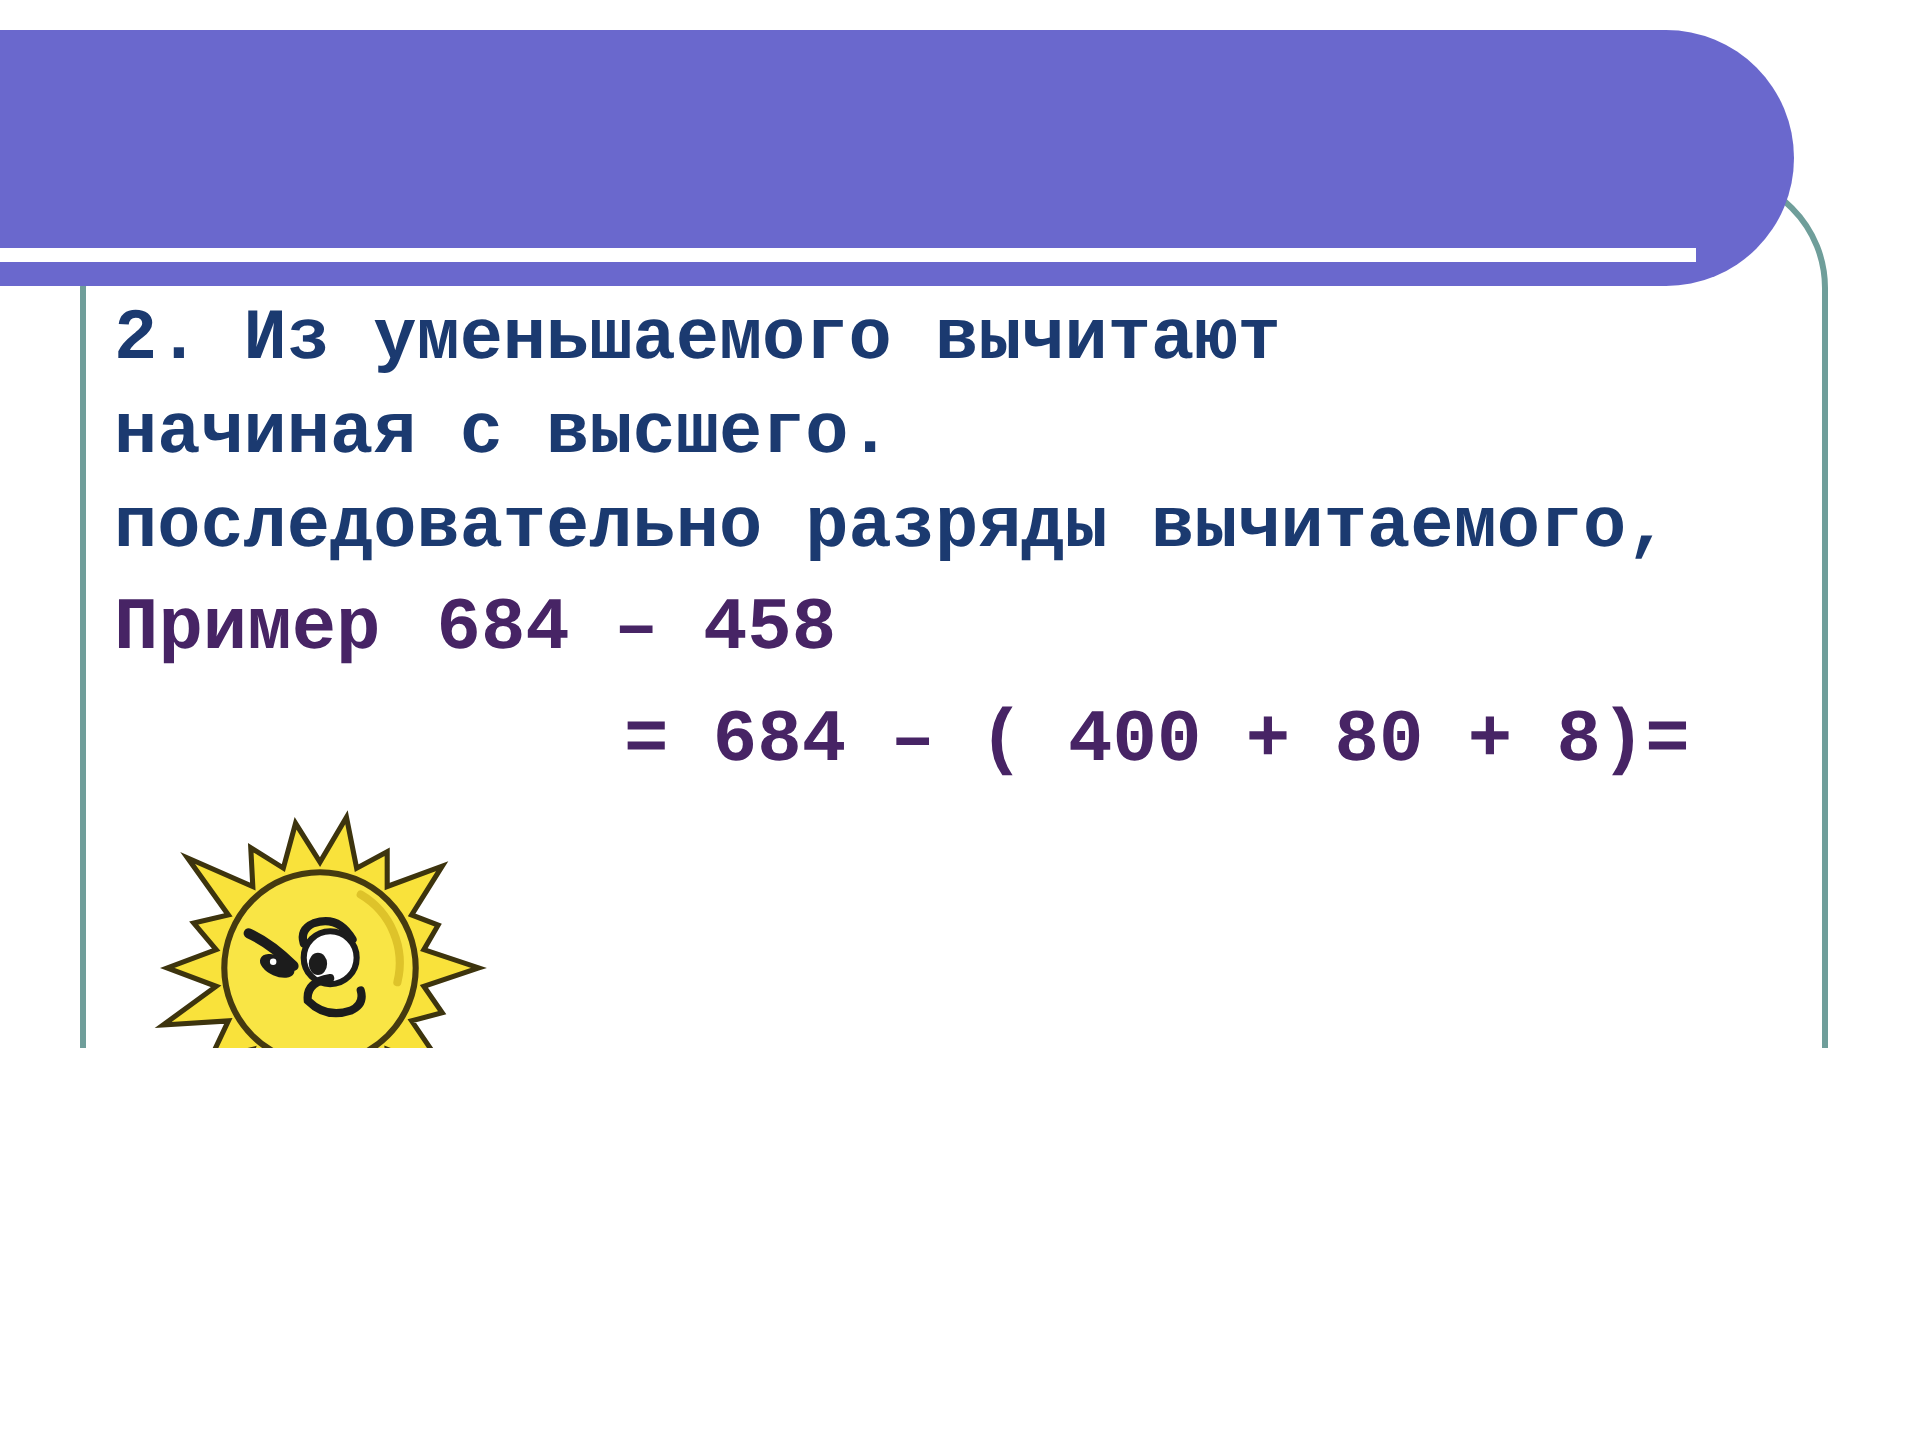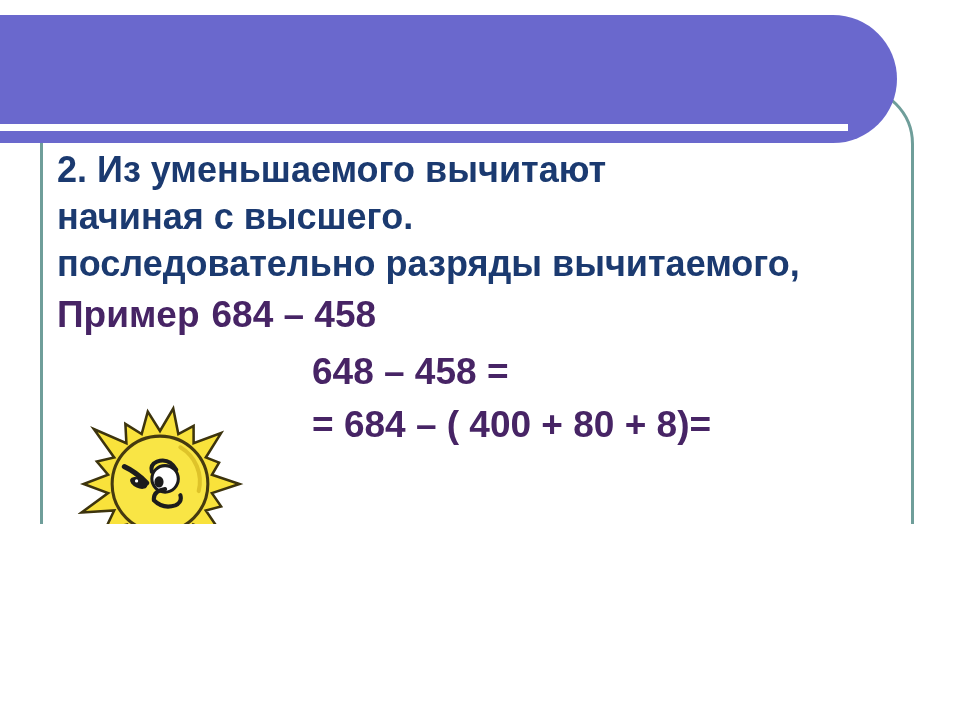--- a/index.html
+++ b/index.html
@@ -7,20 +7,21 @@
     padding: 0;
     background: #ffffff;
     font-family: "Liberation Sans", sans-serif;
   }
   .slide {
     position: relative;
     width: 960px;
     height: 524px;
     background: #ffffff;
     overflow: hidden;
+    font-family: Liberation Mono, monospace;
   }
   
   .card {
     position: absolute;
     left: 40px;
     top: 86px;
     width: 874px;
     height: 571px;
     box-sizing: border-box;
     background: #ffffff;
@@ -62,21 +63,21 @@
     position: absolute;
     left: 57px;
     top: 294px;
     z-index: 3;
     color: #472465;
     font-size: 37px;
     font-weight: bold;
     white-space: nowrap;
   }
   .example .expr {
-    margin-left: 12px;
+    margin-left: 28px;
   }
   .steps {
     position: absolute;
     left: 312px;
     top: 345px;
     z-index: 3;
     color: #472465;
     font-size: 37px;
     font-weight: bold;
     line-height: 53px;
@@ -106,21 +107,20 @@
     <div class="rule-line">2. Из уменьшаемого вычитают</div>
     <div class="rule-line">начиная с высшего.</div>
     <div class="rule-line">последовательно разряды вычитаемого,</div>
   </div>
 
   <div class="example">
     <span>Пример</span><span class="expr">684 – 458</span>
   </div>
 
   <div class="steps">
-    <div class="step">648 – 458 =</div>
     <div class="step">= 684 – ( 400 + 80 + 8)=</div>
   </div>
 
   <svg class="sun" viewBox="0 0 184 220" xmlns="http://www.w3.org/2000/svg">
 
     <path d="M170 108 L143 117 L152 130 L137 134 L154 159 L125 148 L127 169 L110 157
          L108 201 L92 160 L80 179 L74 157 L44 192 L59 148 L38 153 L47 134
          L15 136 L41 117 L17 108 L41 99 L30 86 L47 82 L27 54 L59 68
          L58 49 L74 59 L80 37 L92 56 L105 34 L110 59 L125 51 L125 68
          L152 58 L137 82 L150 87 L143 99 Z" fill="#f9e23b" stroke="#3d340e" stroke-width="2.5" stroke-linejoin="miter"></path>

